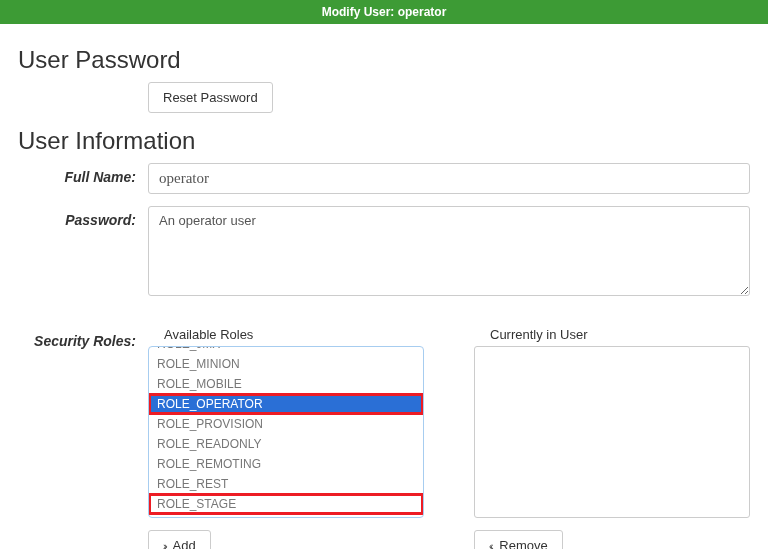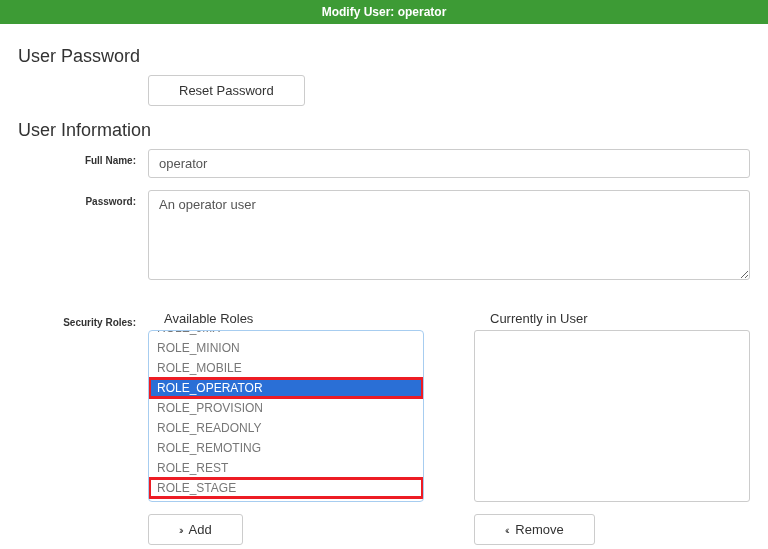--- a/index.html
+++ b/index.html
@@ -15,60 +15,61 @@
       color: #fff;
       padding: 5px 10px;
       font-size: 12px;
       font-weight: bold;
       text-align: center;
     }
     .content {
       padding: 8px 18px 20px 18px;
     }
     h2.section-title {
-      font-size: 18px;
+      font-size: 24px;
       font-weight: 500;
       color: #333;
       margin-top: 14px;
       margin-bottom: 8px;
     }
     .row {
       display: flex;
       align-items: flex-start;
       margin-bottom: 12px;
     }
     .label-col {
       width: 130px;
       text-align: right;
       font-weight: bold;
-      font-size: 10px;
+      font-size: 14px;
       padding-right: 12px;
       padding-top: 6px;
+      font-style: italic;
     }
     .field-col {
       flex: 1;
     }
     .btn {
       display: inline-block;
       background: #fff;
       border: 1px solid #ccc;
       border-radius: 3px;
-      padding: 7px 30px;
+      padding: 7px 14px;
       font-size: 13px;
       color: #333;
       cursor: pointer;
       font-family: inherit;
     }
     input[type="text"] {
       width: 100%;
       padding: 6px 10px;
       border: 1px solid #ccc;
       border-radius: 3px;
-      font-size: 13px;
-      font-family: Liberation Sans, sans-serif;
+      font-size: 15px;
+      font-family: Liberation Serif, serif;
       color: #555;
     }
     textarea {
       width: 100%;
       padding: 6px 10px;
       border: 1px solid #ccc;
       border-radius: 3px;
       font-size: 13px;
       font-family: inherit;
       color: #555;

